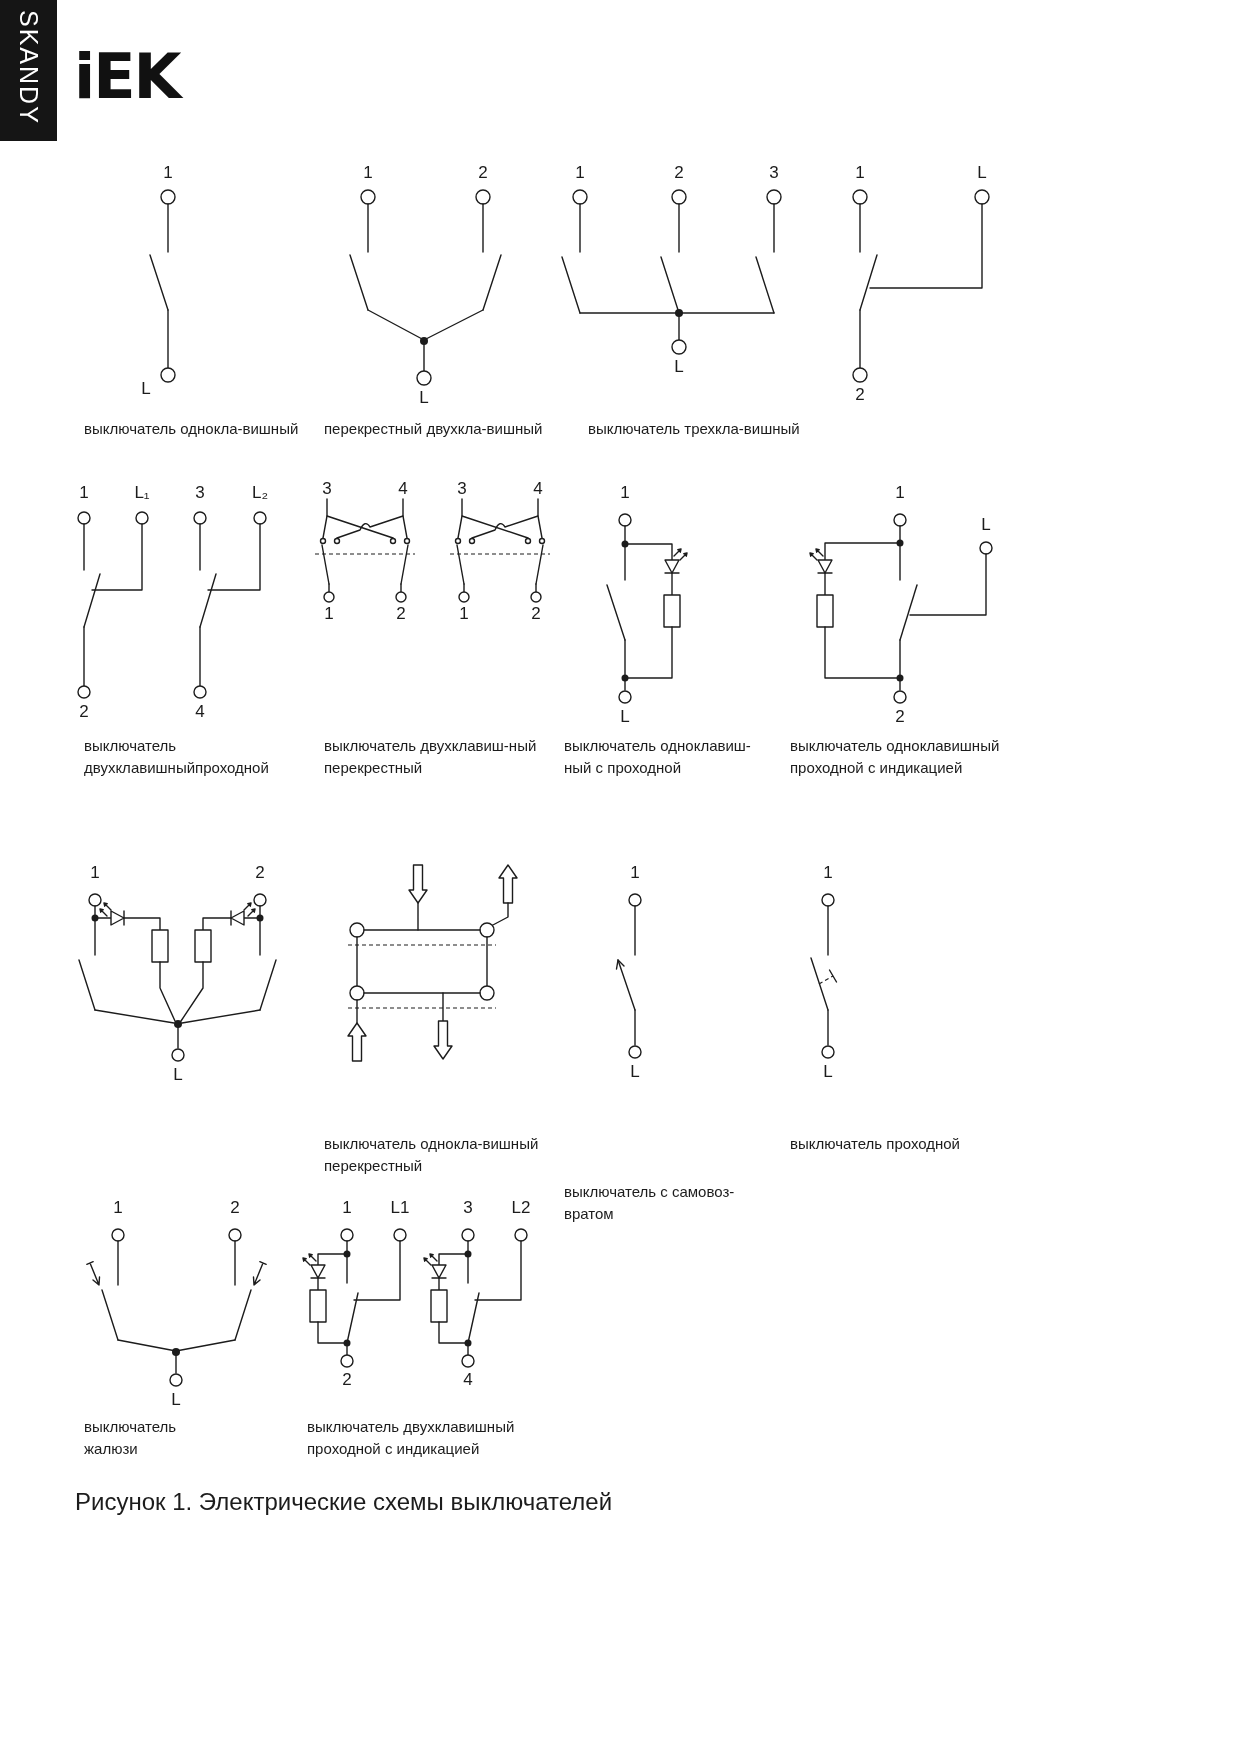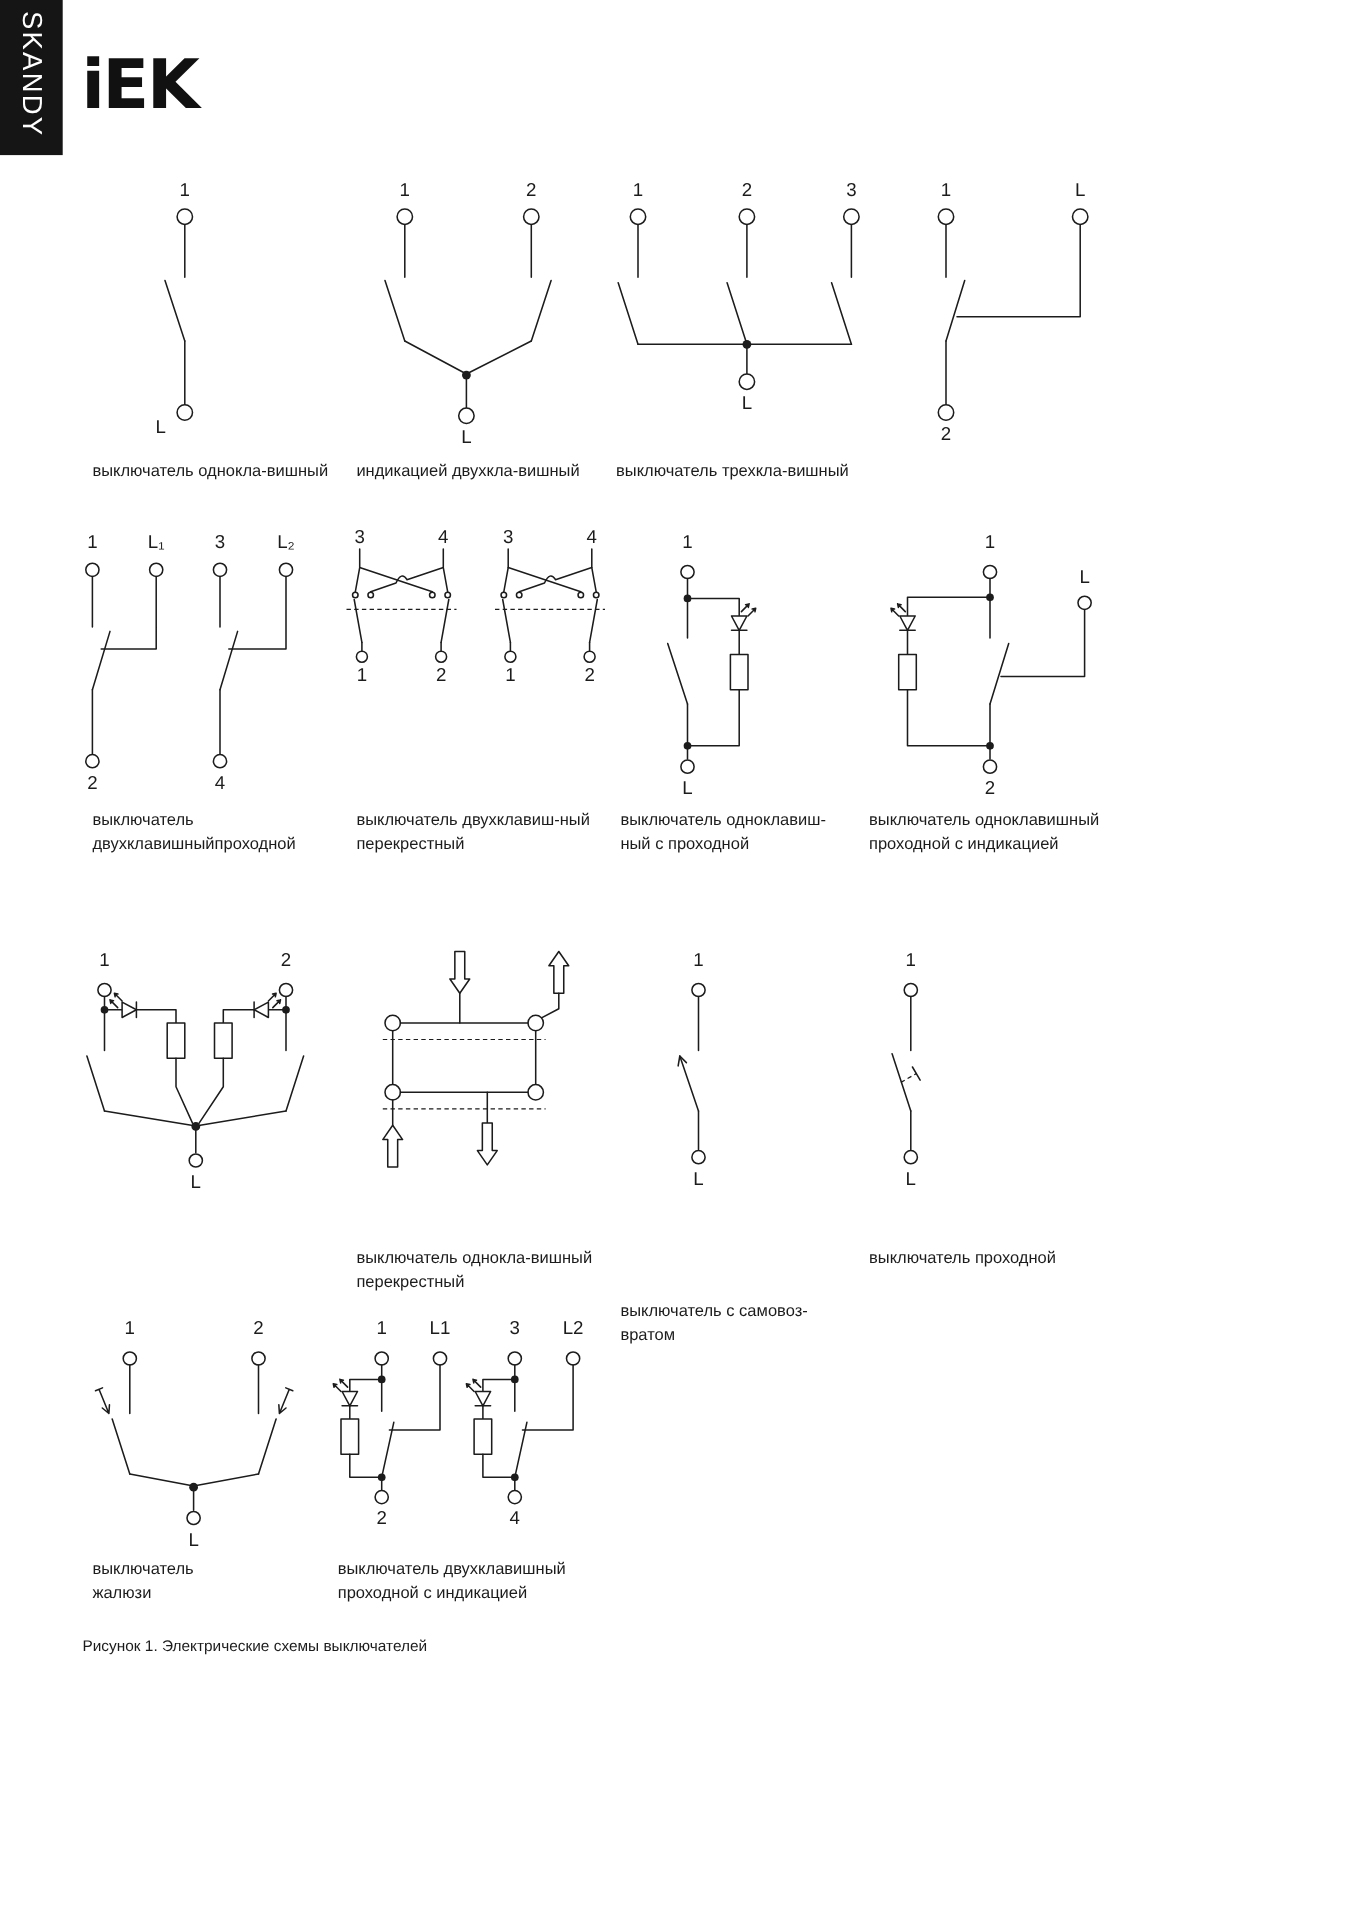--- a/index.html
+++ b/index.html
@@ -12,21 +12,21 @@
   .logo{position:absolute;left:74px;top:46px;font-size:62px;font-weight:800;letter-spacing:-2px;
         color:#111;line-height:1;font-family:"DejaVu Sans","Liberation Sans",sans-serif;}
   svg.diag{position:absolute;overflow:visible;}
   .wire{stroke:#1c1c1c;stroke-width:1.4;fill:none;stroke-linecap:round;stroke-linejoin:round;}
   .dash{stroke:#1c1c1c;stroke-width:1.1;fill:none;stroke-dasharray:4 3;}
   .term{fill:#fff;stroke:#1c1c1c;stroke-width:1.4;}
   .dot{fill:#1c1c1c;stroke:none;}
   .comp{fill:#fff;stroke:#1c1c1c;stroke-width:1.4;stroke-linejoin:round;}
   .lbl{font-family:"Liberation Sans",sans-serif;font-size:17px;fill:#1c1c1c;text-anchor:middle;}
   .cap{position:absolute;font-size:15px;line-height:1.45;white-space:pre-line;width:235px;}
-  .figcap{position:absolute;left:75px;top:1488px;font-size:14px;color:#1c1c1c;}
+  .figcap{position:absolute;left:75px;top:1488px;font-size:24px;color:#1c1c1c;}
 </style>
 </head>
 <body>
 
 <div class="page">
 
   <svg width="0" height="0" style="position:absolute" aria-hidden="true">
     <defs>
       <g id="sym-led">
         <path class="comp" d="M-7 0 L7 0 L0 13 Z"></path>
@@ -92,22 +92,22 @@
     <circle class="term" cx="40" cy="37" r="7"></circle>
     <circle class="term" cx="162" cy="37" r="7"></circle>
     <path class="wire" d="M40 44 V92 M162 44 V128 M162 128 H50"></path>
     <path class="wire" d="M40 150 L57 95"></path>
     <path class="wire" d="M40 150 V208"></path>
     <circle class="term" cx="40" cy="215" r="7"></circle>
     <text class="lbl" x="40" y="240">2</text>
   </svg>
 
   <div class="cap" style="left:84px;top:418px">выключатель однокла-вишный</div>
-  <div class="cap" style="left:324px;top:418px">индикацией двухкла-вишный</div>
-  <div class="cap" style="left:560px;top:418px">выключатель трехкла-вишный</div>
+  <div class="cap" style="left:324px;top:418px">перекрестный двухкла-вишный</div>
+  <div class="cap" style="left:588px;top:418px">выключатель трехкла-вишный</div>
 
   <svg class="diag" style="left:60px;top:480px" width="250" height="260">
     <text class="lbl" x="24" y="18">1</text>
     <text class="lbl" x="82" y="18">L₁</text>
     <text class="lbl" x="140" y="18">3</text>
     <text class="lbl" x="200" y="18">L₂</text>
     <circle class="term" cx="24" cy="38" r="6"></circle>
     <circle class="term" cx="82" cy="38" r="6"></circle>
     <circle class="term" cx="140" cy="38" r="6"></circle>
     <circle class="term" cx="200" cy="38" r="6"></circle>

